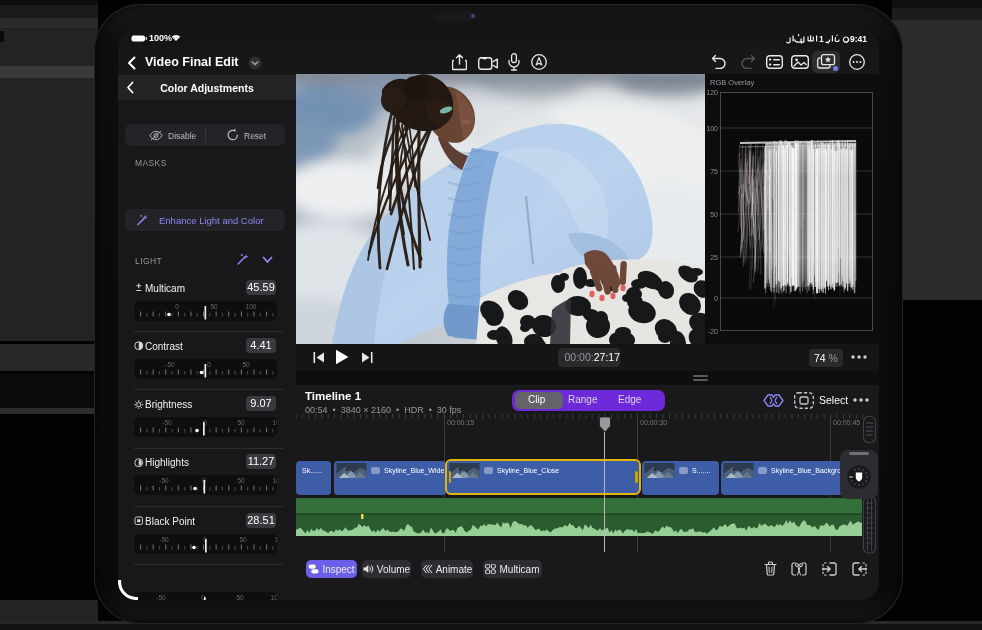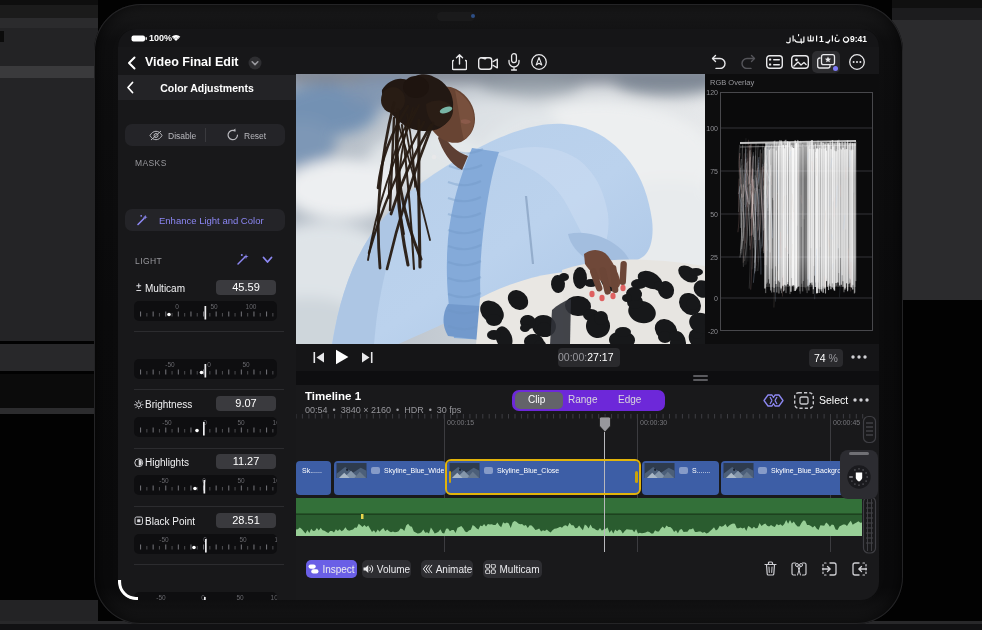--- a/index.html
+++ b/index.html
@@ -28,21 +28,21 @@
 
 
 #lpanel { position:absolute; left:0; top:46px; width:178px; height:525px; background:#18181a; }
 #lphead { position:absolute; left:0; top:0; width:178px; height:25px; background:#232326; }
 #lphead span { position:absolute; left:0; right:0; text-align:center; top:7px; color:#fff; font-size:10.5px; font-weight:bold; }
 .btn { position:absolute; left:7px; width:160px; background:#242428; border-radius:7px; }
 .seclab { position:absolute; left:17px; color:#98989d; font-size:8.5px; letter-spacing:0.4px; }
 .srow { position:absolute; left:0; width:178px; height:16px; }
 .sicon { position:absolute; left:16px; top:3.5px; }
 .sname { position:absolute; left:27px; top:3px; color:#f2f2f4; font-size:10px; }
-.sval { position:absolute; right:20px; top:0px; width:60px; height:15px; background:#3a3a3e; border-radius:4px;
+.sval { position:absolute; right:20px; top:0px; width:30px; height:15px; background:#3a3a3e; border-radius:4px;
   color:#fff; font-size:11px; text-align:center; line-height:15px; }
 .sstrip { position:absolute; left:16px; width:143px; height:20px; background:#0e0e10; border-radius:5px; overflow:hidden; }
 .sclab { position:absolute; top:2px; color:#68686d; font-size:6.5px; transform:translateX(-50%);}
 .sticks { position:absolute; left:16px; }
 .pdiv { position:absolute; left:16px; width:150px; height:1px; background:#2c2c2f; }
 
 
 #video { position:absolute; left:178px; top:45px; width:409px; height:270px; }
 #transport { position:absolute; left:178px; top:315px; width:583px; height:27px; background:#151517; }
 #scope { position:absolute; left:587px; top:45px; width:174px; height:270px; background:#0d0d0e; }
@@ -289,20 +289,27 @@
             <rect x="233.8" y="311.0" width="1.1" height="5" fill="#8e8e93" opacity="0.75"></rect>
             <rect x="240.1" y="312.5" width="1.1" height="3.5" fill="#8e8e93" opacity="0.45"></rect>
             <rect x="246.4" y="311.0" width="1.1" height="5" fill="#8e8e93" opacity="0.75"></rect>
             <rect x="252.7" y="312.5" width="1.1" height="3.5" fill="#8e8e93" opacity="0.45"></rect>
             <rect x="259.0" y="311.0" width="1.1" height="5" fill="#8e8e93" opacity="0.75"></rect>
             <rect x="265.3" y="312.5" width="1.1" height="3.5" fill="#8e8e93" opacity="0.45"></rect>
             <circle cx="162" cy="314.0" r="1.8" fill="#fff"></circle>
             <rect x="197.5" y="305.5" width="1.7" height="13.5" fill="#ededf0"></rect>
           </svg>
   <div class="pdiv" style="top:256.0px"></div>
+  <div class="srow" style="top:262.8px">
+    <svg class="sicon" width="9.5" height="9.5" viewBox="0 0 12 12">
+              <use href="#ic-con"></use>
+            </svg>
+    <span class="sname">Contrast</span>
+    <span class="sval">4.41</span>
+  </div>
   <div class="sstrip" style="top:283.8px">
             <span class="sclab" style="left:36px">-50</span>
             <span class="sclab" style="left:75px">0</span>
             <span class="sclab" style="left:112px">50</span>
           </div>
   <svg class="sticks" style="top:283.8px" width="146" height="20" viewBox="127 358.8 146 20">
             <rect x="133.0" y="369.3" width="1.1" height="5" fill="#8e8e93" opacity="0.75"></rect>
             <rect x="139.3" y="370.8" width="1.1" height="3.5" fill="#8e8e93" opacity="0.45"></rect>
             <rect x="145.6" y="369.3" width="1.1" height="5" fill="#8e8e93" opacity="0.75"></rect>
             <rect x="151.9" y="370.8" width="1.1" height="3.5" fill="#8e8e93" opacity="0.45"></rect>
@@ -642,21 +649,21 @@
     <rect x="0.5" y="0" width="1.6" height="11" fill="#e8e8ea"></rect>
             <path d="M11 0.5 V10.5 L3.5 5.5 Z" fill="#e8e8ea"></path>
   </svg>
   <svg class="abs" style="left:39px;top:5px" width="14" height="16" viewBox="0 0 14 16">
             <path d="M1 0.8 L13.4 8 L1 15.2 Z" fill="#fff"></path>
           </svg>
   <svg class="abs" style="left:65px;top:8px" width="12" height="11" viewBox="0 0 12 11">
     <rect x="9.9" y="0" width="1.6" height="11" fill="#e8e8ea"></rect>
             <path d="M1 0.5 V10.5 L8.5 5.5 Z" fill="#e8e8ea"></path>
   </svg>
-  <div class="abs" style="left:262px;top:4px;width:62px;height:19px;background:#2a2a2d;border-radius:4px;text-align:left;line-height:19px;font-size:10.5px;"><span style="color:#98989d">00:00:</span><span style="color:#fff">27:17</span></div>
+  <div class="abs" style="left:262px;top:4px;width:62px;height:19px;background:#2a2a2d;border-radius:4px;text-align:right;line-height:19px;font-size:10.5px;"><span style="color:#98989d">00:00:</span><span style="color:#fff">27:17</span></div>
   <div class="abs" style="left:513px;top:4.5px;width:34px;height:18px;background:#2a2a2d;border-radius:4px;text-align:center;line-height:18px;font-size:10.5px;"><span style="color:#fff">74</span><span style="color:#98989d"> %</span></div>
   <svg class="abs" style="left:555px;top:11px" width="16" height="4" viewBox="0 0 16 4">
     <circle cx="2" cy="2" r="1.7" fill="#d0d0d4"></circle>
             <circle cx="8" cy="2" r="1.7" fill="#d0d0d4"></circle>
             <circle cx="14" cy="2" r="1.7" fill="#d0d0d4"></circle>
   </svg>
 </div>
 <div id="dragstrip">
   <div style="position:absolute;left:397px;top:4px;width:15px;height:1.8px;background:#5a5a5e;border-radius:1px"></div>
   <div style="position:absolute;left:397px;top:8px;width:15px;height:1.8px;background:#5a5a5e;border-radius:1px"></div>

